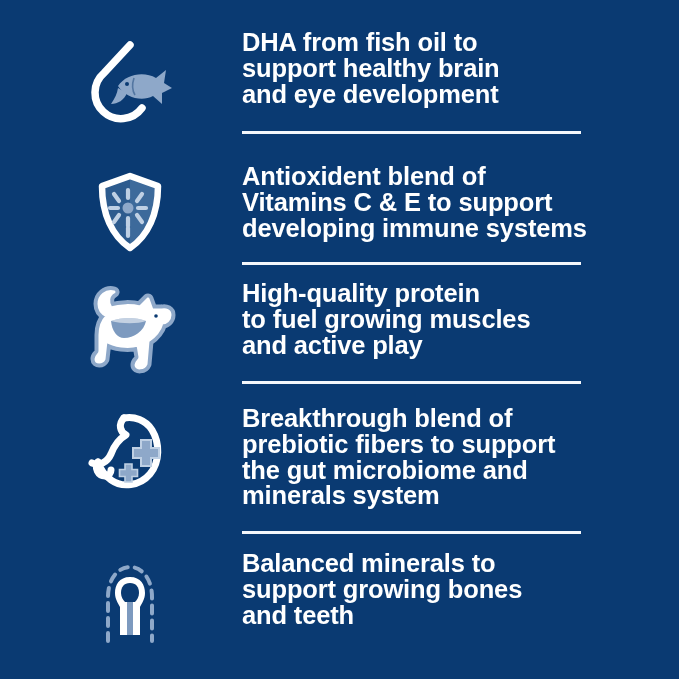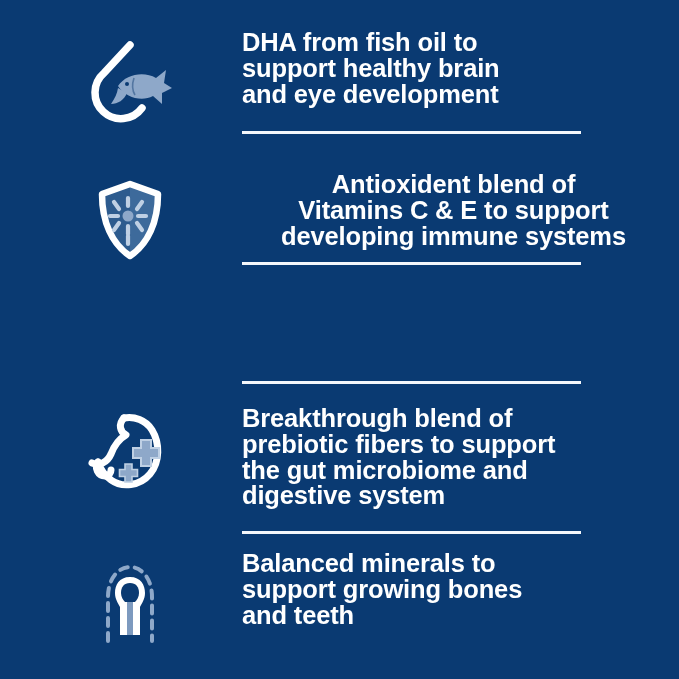--- a/index.html
+++ b/index.html
@@ -69,21 +69,21 @@
   .divider {
     position: absolute;
     left: 242px;
     width: 339px;
     height: 3px;
     background: #f4f7fb;
   }
 
   
   #row-0 { top: 30px; }
-  #row-1 { top: 172px; text-align: center; }
+  #row-1 { top: 164px; }
   #row-2 { top: 281px; }
   #row-3 { top: 406px; }
   #row-4 { top: 551px; }
 
   #div-0 { top: 131px; }
   #div-1 { top: 262px; }
   #div-2 { top: 381px; }
   #div-3 { top: 531px; }
 
   
@@ -146,20 +146,50 @@
           <line x1="46" y1="64" x2="46" y2="72" stroke="#bfd0e4" stroke-width="4.2" stroke-linecap="round"></line>
         </svg>
       </div>
       <div class="text-cell">
         <div class="benefit-text">Antioxident blend of
 Vitamins C &amp; E to support
 developing immune systems</div>
       </div>
     </div>
 
+    <div class="benefit-row" id="row-2">
+      <div class="icon-cell">
+        <svg width="104" height="96" viewBox="0 0 104 96" aria-hidden="true">
+          <defs>
+            <path id="catbody" d="M74 27 L70 16 L62 24 C54 22 42 22 33 25
+                 C29 19 30 12 36 9 C28 7 21 13 21 21
+                 C21 27 25 31 29 33 C24 38 22 45 22 52
+                 L22 68 C22 72 18 72 18 76 C18 80 24 80 26 76
+                 L28 58 C36 63 50 65 60 62 L62 74
+                 C62 78 58 78 58 82 C58 86 66 86 68 81
+                 L70 58 C76 54 82 47 84 40 C88 40 92 37 92 32
+                 C92 28 88 26 84 27 Z"></path>
+          </defs>
+
+          <use href="#catbody" fill="none" stroke="#8ea8c9" stroke-width="11" stroke-linejoin="round" stroke-linecap="round"></use>
+
+          <use href="#catbody" fill="#ffffff" stroke="#ffffff" stroke-width="3" stroke-linejoin="round"></use>
+
+          <path d="M33 38 C44 34 58 34 68 38 C66 48 56 55 46 55 C39 55 34 48 33 38 Z" fill="#7d9abf"></path>
+          <path d="M33 38 C44 34 58 34 68 38 C60 41 44 41 33 38 Z" fill="#ffffff" opacity="0.55"></path>
+
+          <circle cx="78" cy="33" r="1.8" fill="#0a3a72"></circle>
+        </svg>
+      </div>
+      <div class="text-cell">
+        <div class="benefit-text">High-quality protein
+to fuel growing muscles
+and active play</div>
+      </div>
+    </div>
 
     <div class="benefit-row" id="row-3">
       <div class="icon-cell">
         <svg width="100" height="96" viewBox="0 0 100 96" aria-hidden="true">
 
           <path d="M44 12 C38 18 40 26 46 29 C39 33 34 40 31 48
                    C27 57 19 60 12 57" fill="none" stroke="#ffffff" stroke-width="7" stroke-linecap="round" stroke-linejoin="round"></path>
           <path d="M44 12 C54 10 66 14 72 24 C80 37 80 56 70 68
                    C60 80 42 82 31 74 C24 69 20 62 18 56" fill="none" stroke="#ffffff" stroke-width="7" stroke-linecap="round" stroke-linejoin="round"></path>
 
@@ -167,21 +197,21 @@
 
           <path d="M61 34 h10 v8 h8 v10 h-8 v8 h-10 v-8 h-8 v-10 h8 z" fill="#8ea8c9" stroke="#bfd0e4" stroke-width="2"></path>
 
           <path d="M45 58 h7 v5.5 h5.5 v7 h-5.5 v5.5 h-7 v-5.5 h-5.5 v-7 h5.5 z" fill="#8ea8c9" stroke="#bfd0e4" stroke-width="1.6"></path>
         </svg>
       </div>
       <div class="text-cell">
         <div class="benefit-text">Breakthrough blend of
 prebiotic fibers to support
 the gut microbiome and
-digestive system</div>
+minerals system</div>
       </div>
     </div>
 
     <div class="benefit-row" id="row-4">
       <div class="icon-cell">
         <svg width="96" height="100" viewBox="0 0 96 100" aria-hidden="true">
 
           <path d="M26 88 L26 44 C26 26 36 14 48 14 C60 14 70 26 70 44 L70 88" fill="none" stroke="#8ea8c9" stroke-width="4" stroke-linecap="round" stroke-dasharray="8 7"></path>
 
           <path d="M48 24 C37 24 33 32 33 40 C33 46 36 50 38 54 L38 82 L46 82 L46 56

